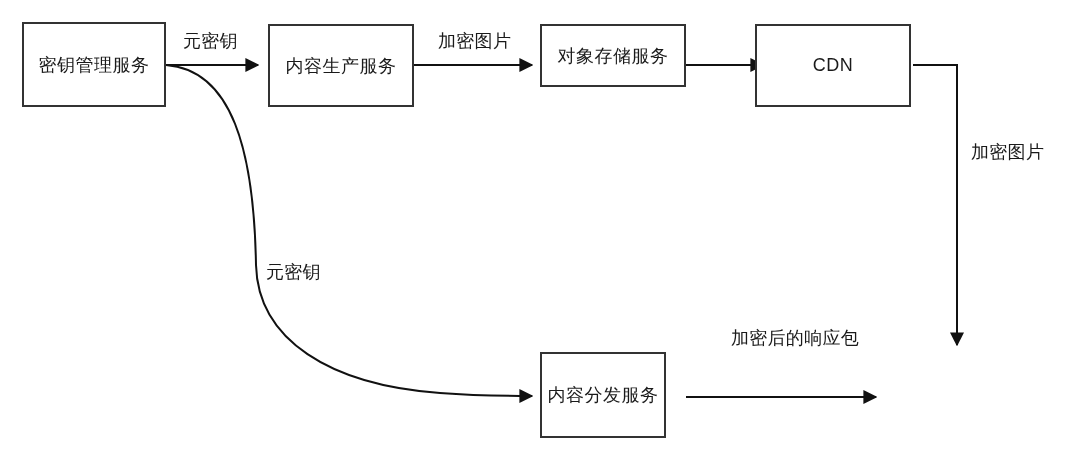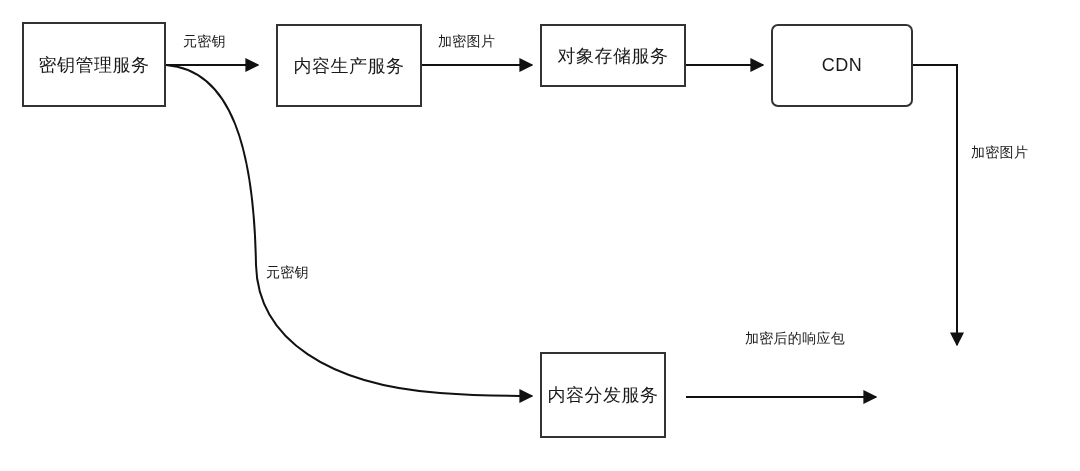--- a/index.html
+++ b/index.html
@@ -32,21 +32,21 @@
     display: flex;
     align-items: center;
     justify-content: center;
     color: #1a1a1a;
     font-size: 18px;
     letter-spacing: 0.5px;
   }
   .edge-label {
     position: absolute;
     color: #1a1a1a;
-    font-size: 14px;
+    font-size: 18px;
     white-space: nowrap;
     line-height: 20px;
     letter-spacing: 0.3px;
   }
   .edge-label.multiline {
     text-align: center;
     white-space: normal;
     line-height: 21px;
   }
 </style>
@@ -72,29 +72,29 @@
 
     <path d="M 166 65 C 232 70, 254 150, 256 265 C 258 340, 330 385, 440 393 C 480 396, 515 396, 532 396" fill="none" stroke="#111111" stroke-width="2" marker-end="url(#arrow)"></path>
 
     <line x1="686" y1="397" x2="876" y2="397" stroke="#111111" stroke-width="2" marker-end="url(#arrow)"></line>
   </svg>
 
   <div class="node-box" style="left:22px; top:22px; width:144px; height:85px;">
     <span>密钥管理服务</span>
   </div>
 
-  <div class="node-box" style="left:276px; top:24px; width:146px; height:83px;">
+  <div class="node-box" style="left:268px; top:24px; width:146px; height:83px;">
     <span>内容生产服务</span>
   </div>
 
   <div class="node-box" style="left:540px; top:24px; width:146px; height:63px;">
     <span>对象存储服务</span>
   </div>
 
-  <div class="node-box" style="left:771px; top:24px; width:142px; height:83px;border-radius:7px;">
+  <div class="node-box" style="left:755px; top:24px; width:156px; height:83px;">
     <span>CDN</span>
   </div>
 
   <div class="node-box" style="left:540px; top:352px; width:126px; height:86px;">
     <span>内容分发服务</span>
   </div>
 
 
   <div class="edge-label" style="left:183px; top:31px;">元密钥</div>
 

